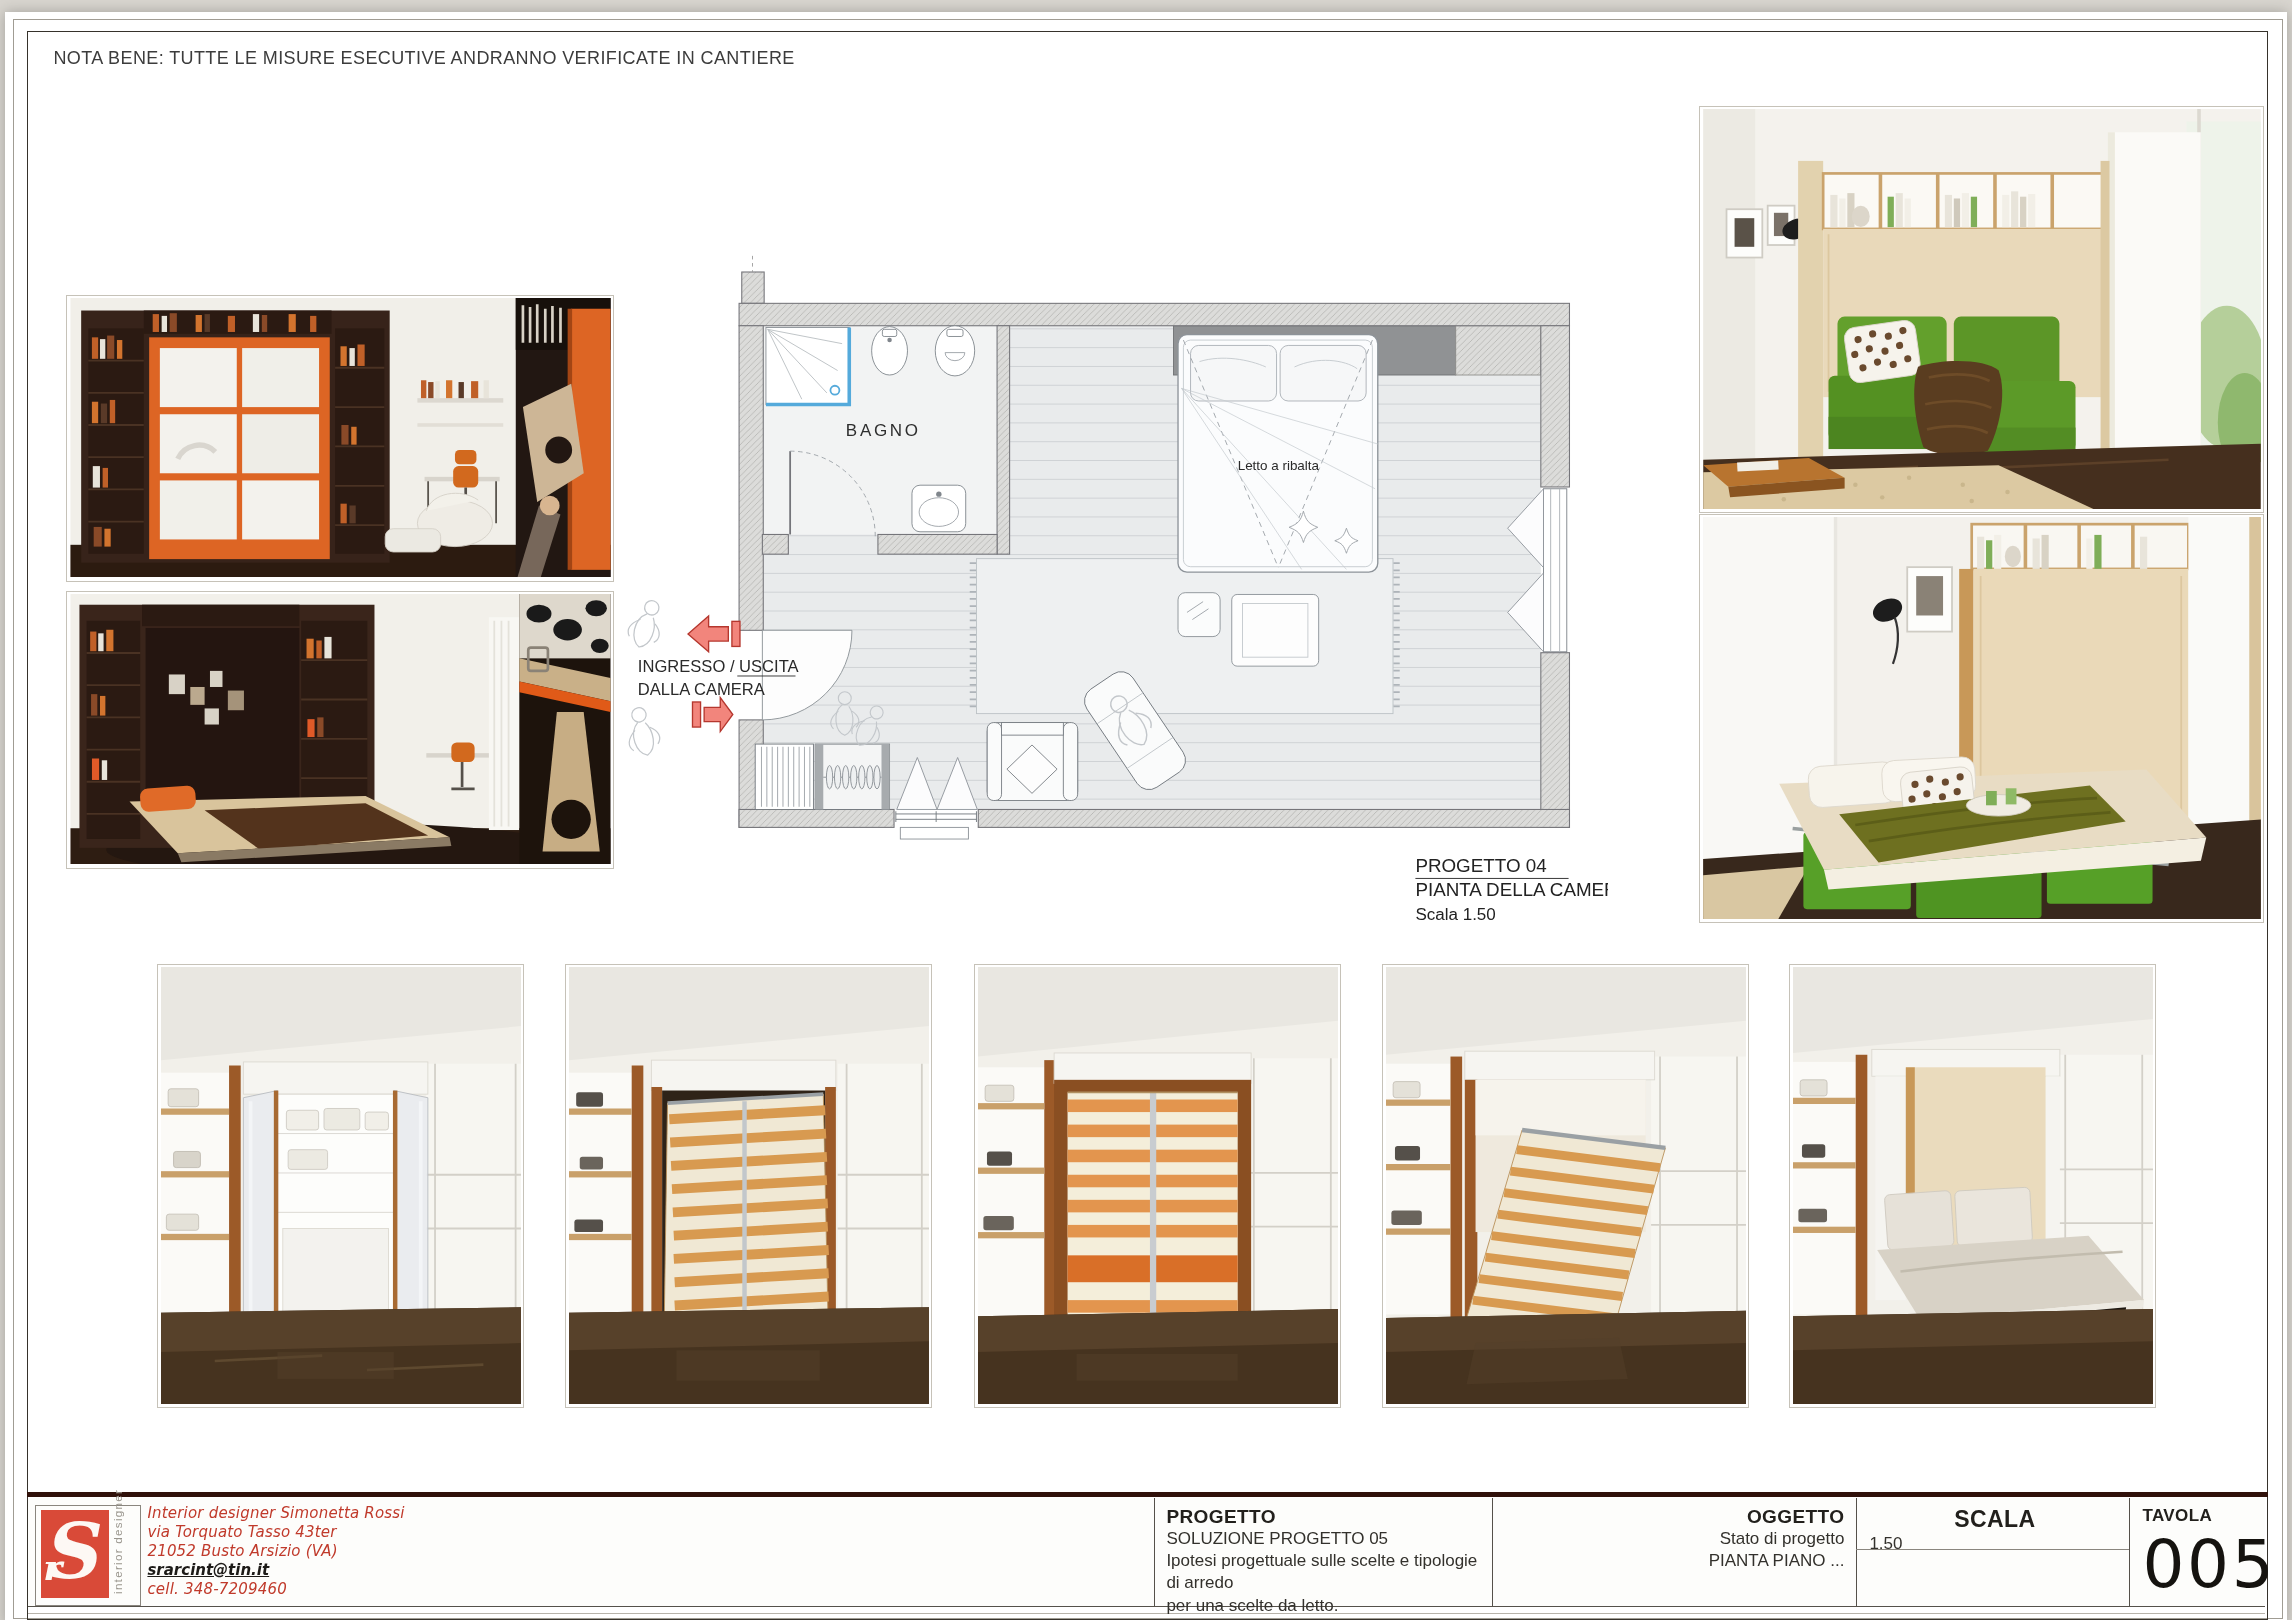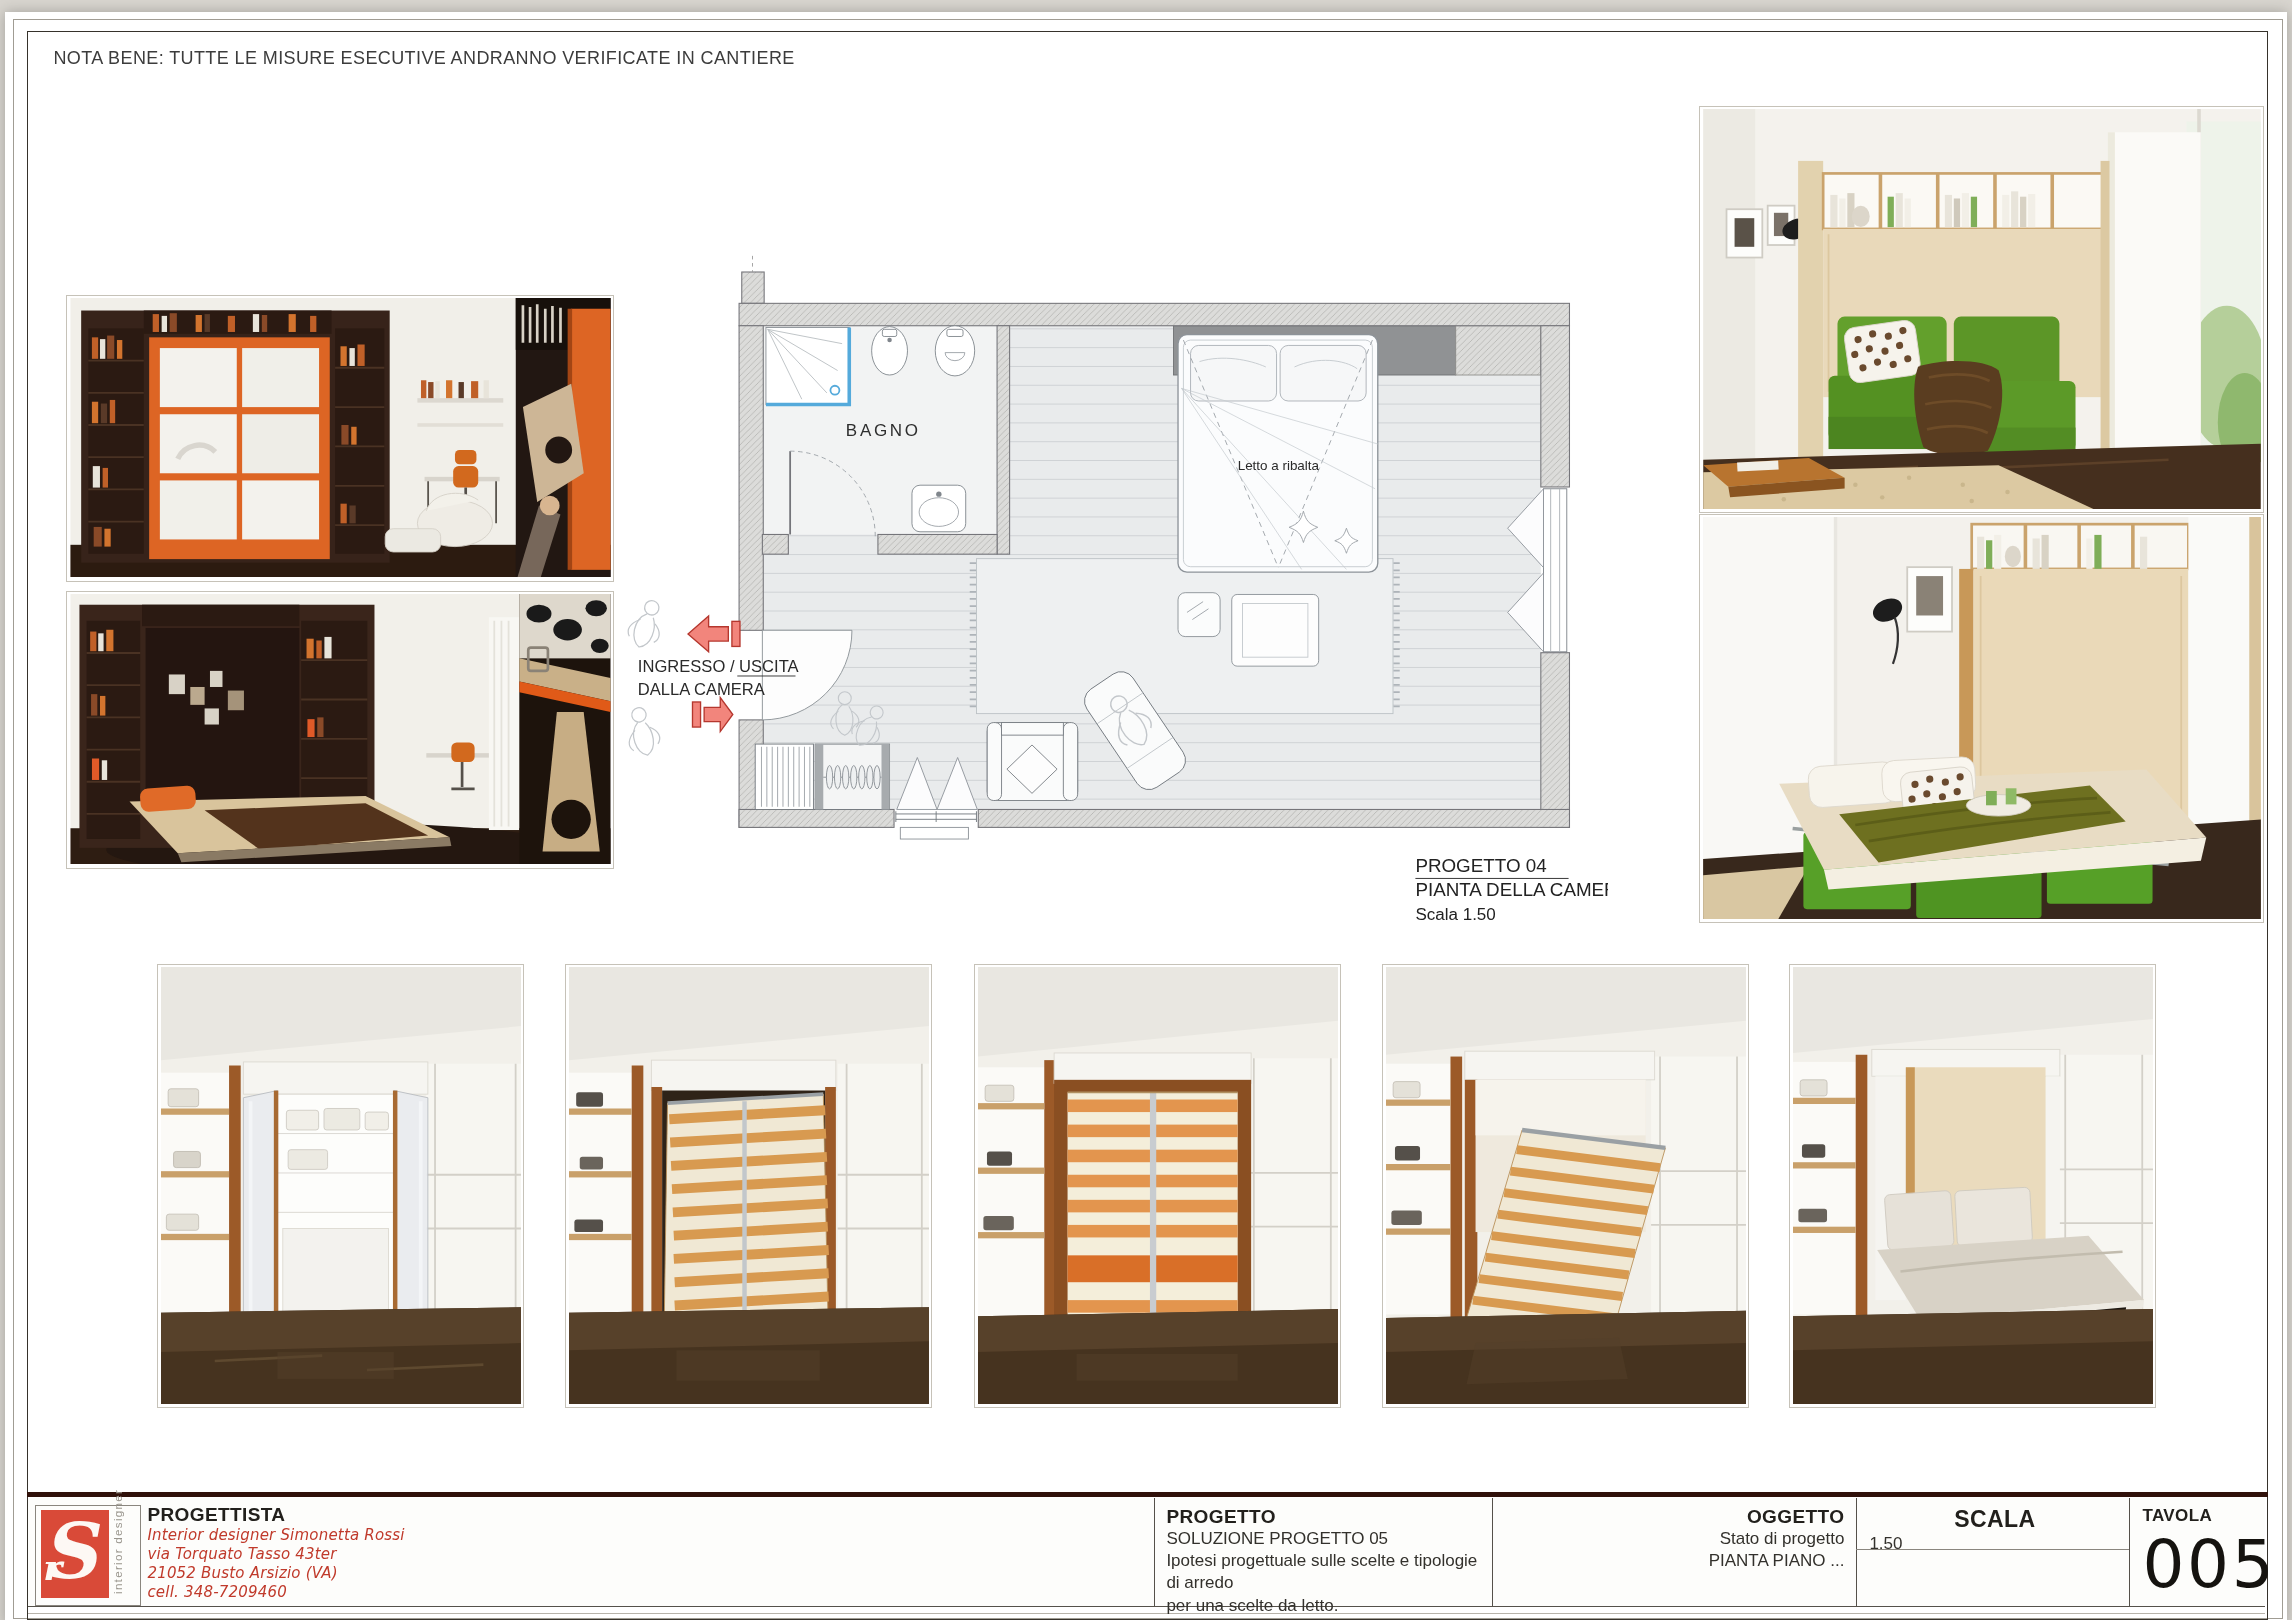--- a/index.html
+++ b/index.html
@@ -765,24 +765,24 @@
 
   <div class="abs logo-box">
     <div class="logo-red">
       <div class="logo-s">S</div>
       <div class="logo-r">r</div>
     </div>
     <div class="logo-vert">interior designer</div>
   </div>
 
   <div class="abs" style="left:142px;top:1492px;width:985px;">
-    <div class="tb-label">PROGETTISTA</div>
     <div class="hand">Interior designer Simonetta Rossi</div>
     <div class="hand">via Torquato Tasso 43ter</div>
     <div class="hand">21052 Busto Arsizio (VA)</div>
+    <div class="hand-black">srarcint@tin.it</div>
     <div class="hand">cell. 348-7209460</div>
   </div>
 
   <div class="abs" style="left:1161px;top:1494px;width:313px;">
     <div class="tb-label">PROGETTO</div>
     <div class="tb-text">SOLUZIONE PROGETTO 05</div>
     <div class="tb-text">Ipotesi progettuale sulle scelte e tipologie di arredo</div>
     <div class="tb-text">per una scelte da letto.</div>
   </div>
 

